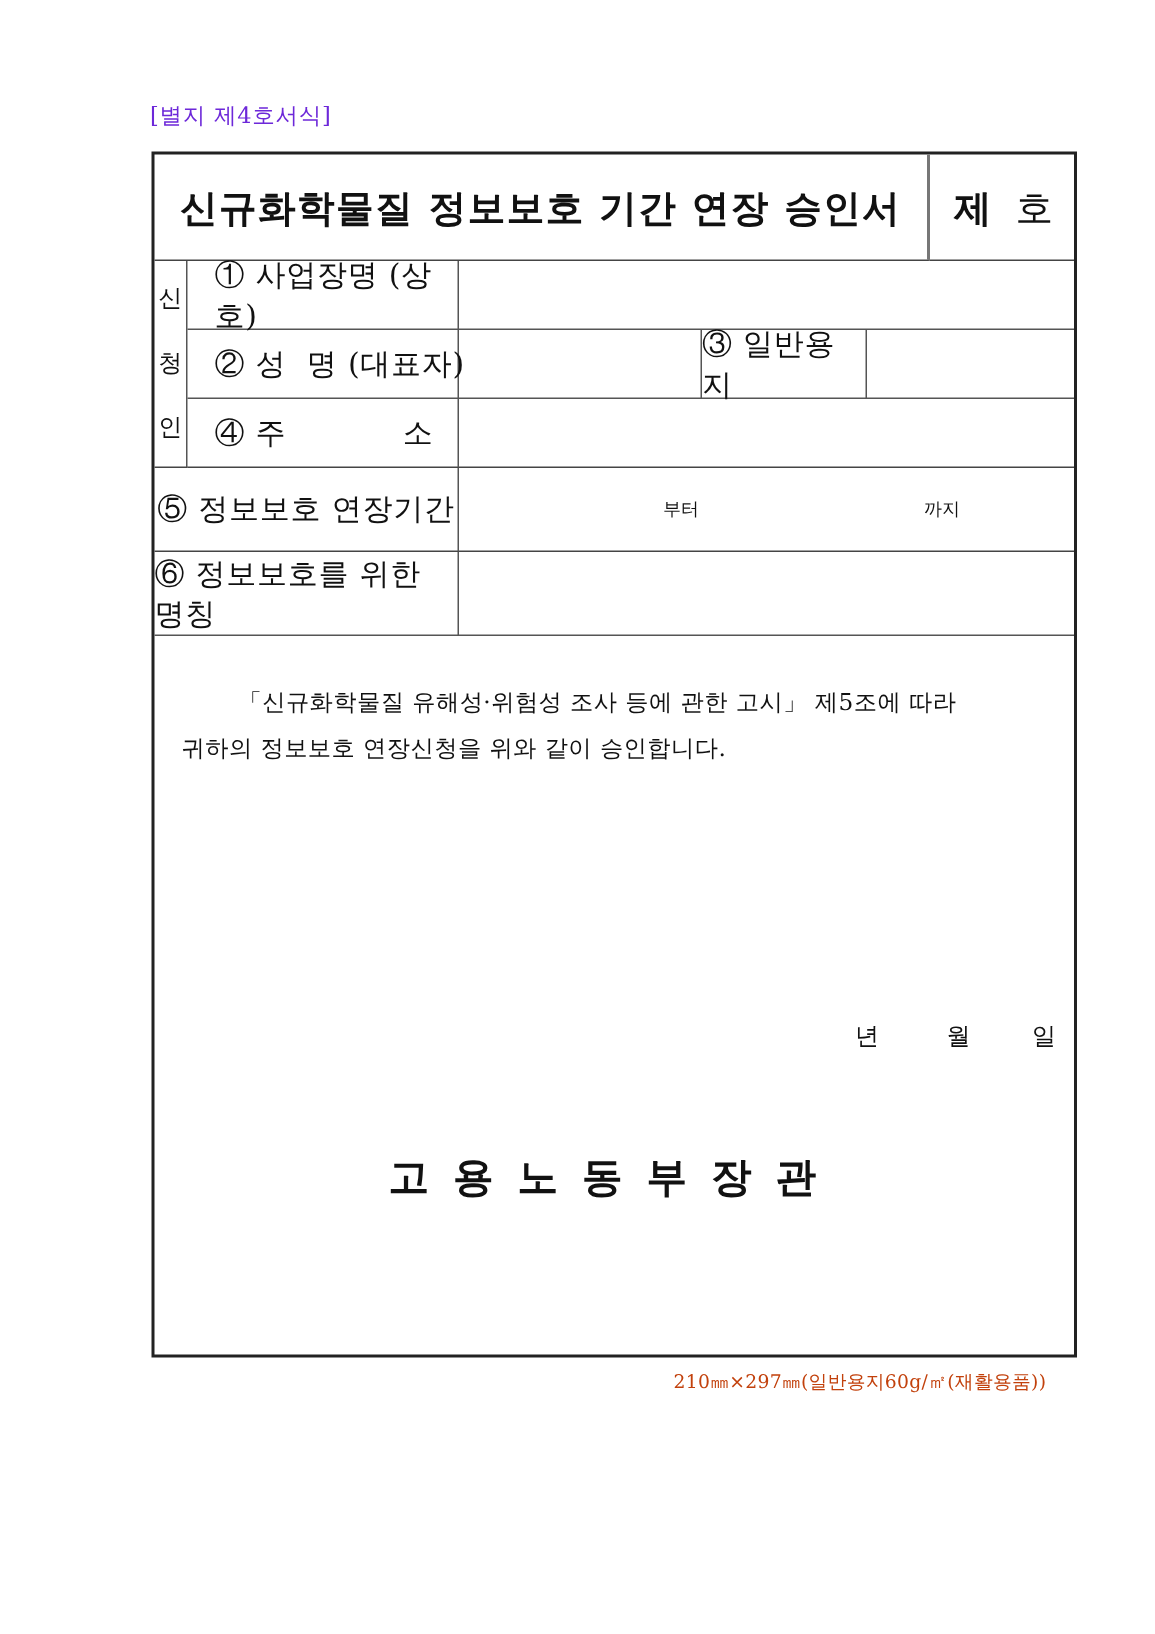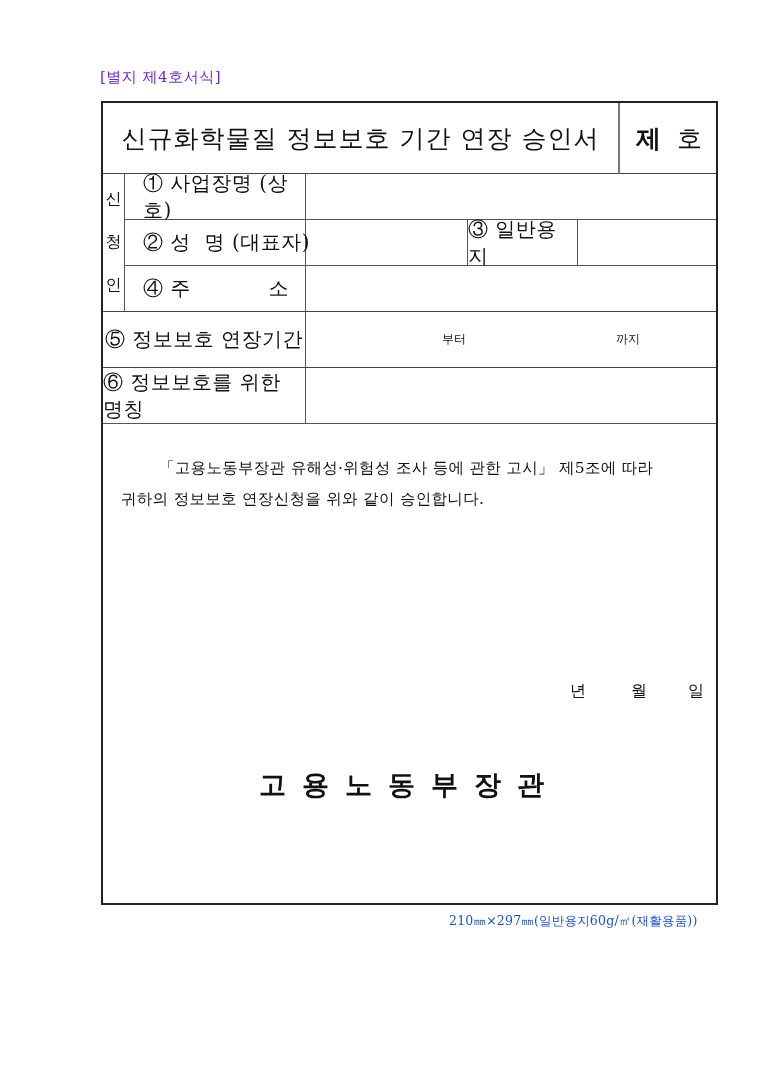--- a/index.html
+++ b/index.html
@@ -12,21 +12,21 @@
     font-size: 15px; color: #6d28d9; letter-spacing: 0.5px;
   }
   .frame {
     position: absolute; left: 101px; top: 101px;
     width: 617px; height: 804px;
     border: 2px solid #222; box-sizing: border-box;
   }
   .cell { position: absolute; box-sizing: border-box; display: flex; align-items: center; }
   .title-cell {
     left: 0; top: 0; width: 517px; height: 71px;
-    justify-content: center; font-size: 25px; font-weight: normal; letter-spacing: 1px;
+    justify-content: center; font-size: 25px; font-weight: bold; letter-spacing: 1px;
     border-right: 2px solid #777; border-bottom: 1.5px solid #444;
   }
   .number-cell {
     left: 517px; top: 0; width: 96px; height: 71px;
     justify-content: space-between; padding: 0 14px 0 16px;
     font-size: 25px; font-weight: bold; border-bottom: 1.5px solid #444;
   }
   .number-cell span:last-child { font-weight: normal; }
   .applicant-side {
     left: 0; top: 71px; width: 22px; height: 138px;
@@ -62,21 +62,21 @@
   .date-line {
     position: absolute; top: 578px; left: 0; width: 613px; font-size: 16px;
   }
   .date-line span { position: absolute; }
   .authority {
     position: absolute; left: 0; top: 664px; width: 613px; text-align: center;
     font-size: 27px; font-weight: bold; letter-spacing: 16px;
   }
   .paper-spec {
     position: absolute; left: 449px; top: 913px;
-    font-size: 12.5px; color: #1d4ed8; letter-spacing: 0.2px;
+    font-size: 12.5px; color: #c2410c; letter-spacing: 0.2px;
   }
 </style>
 </head>
 <body>
 
 <div class="form-label">[별지 제4호서식]</div>
 
 <div class="frame">
 
   <div class="cell title-cell">신규화학물질 정보보호 기간 연장 승인서</div>
@@ -108,21 +108,21 @@
   <div class="cell label lab-full r5">⑤ 정보보호 연장기간</div>
   <div class="cell value val-wide r5 period-value">
     <span style="left:136px;">부터</span>
     <span style="left:310px;text-align:center;">까지</span>
   </div>
 
   <div class="cell label lab-full r6">⑥ 정보보호를 위한 명칭</div>
   <div class="cell value val-wide r6"></div>
 
   <div class="body-text">
-    <div class="line1">「고용노동부장관 유해성·위험성 조사 등에 관한 고시」 제5조에 따라</div>
+    <div class="line1">「신규화학물질 유해성·위험성 조사 등에 관한 고시」 제5조에 따라</div>
     <div class="line2">귀하의 정보보호 연장신청을 위와 같이 승인합니다.</div>
   </div>
 
   <div class="date-line">
     <span style="left:467px;">년</span>
     <span style="left:528px;">월</span>
     <span style="left:585px;">일</span>
   </div>
 
   <div class="authority">고용노동부장관</div>

